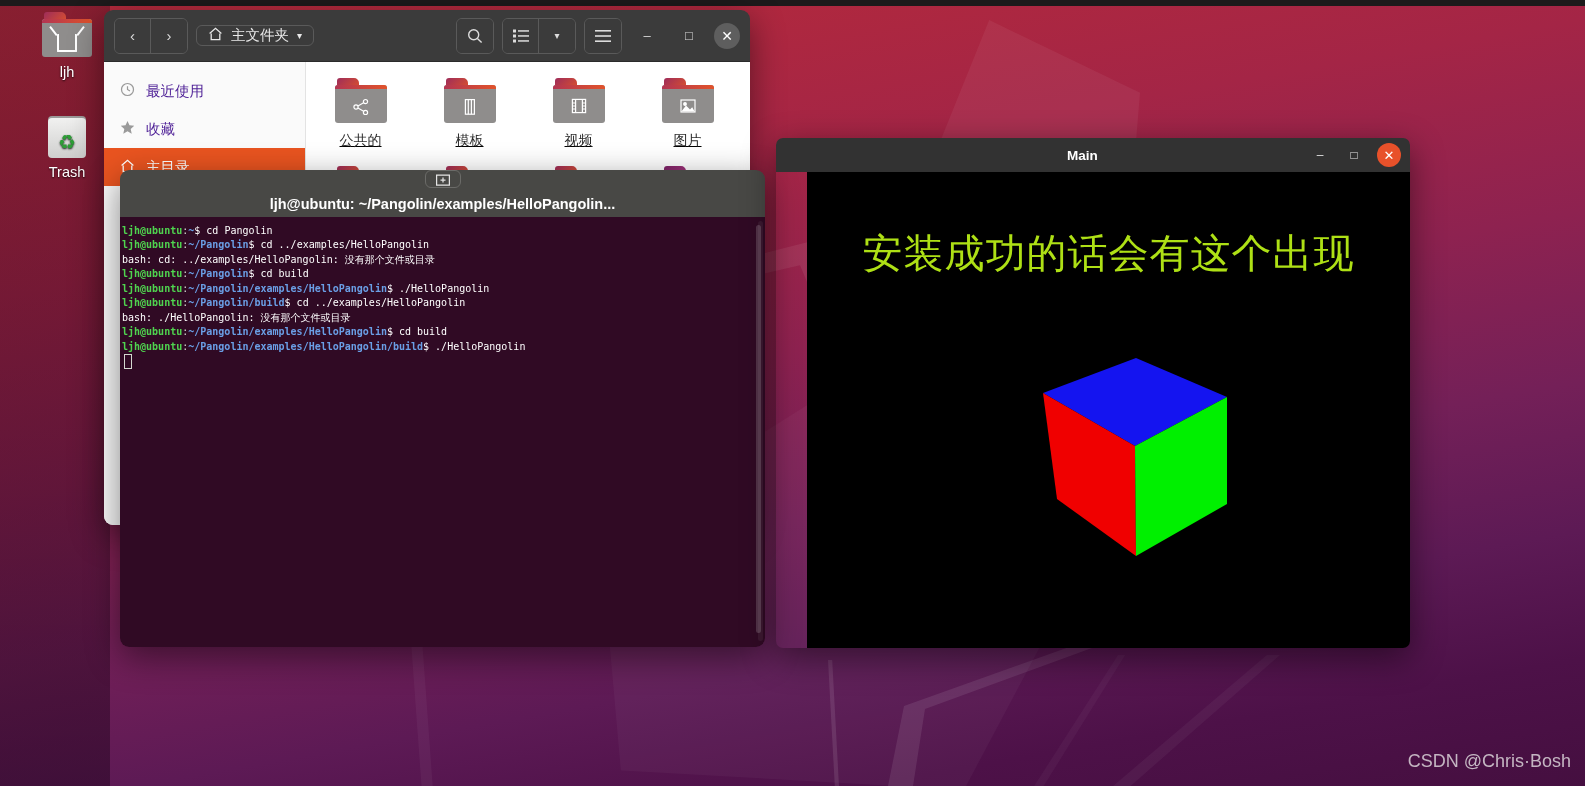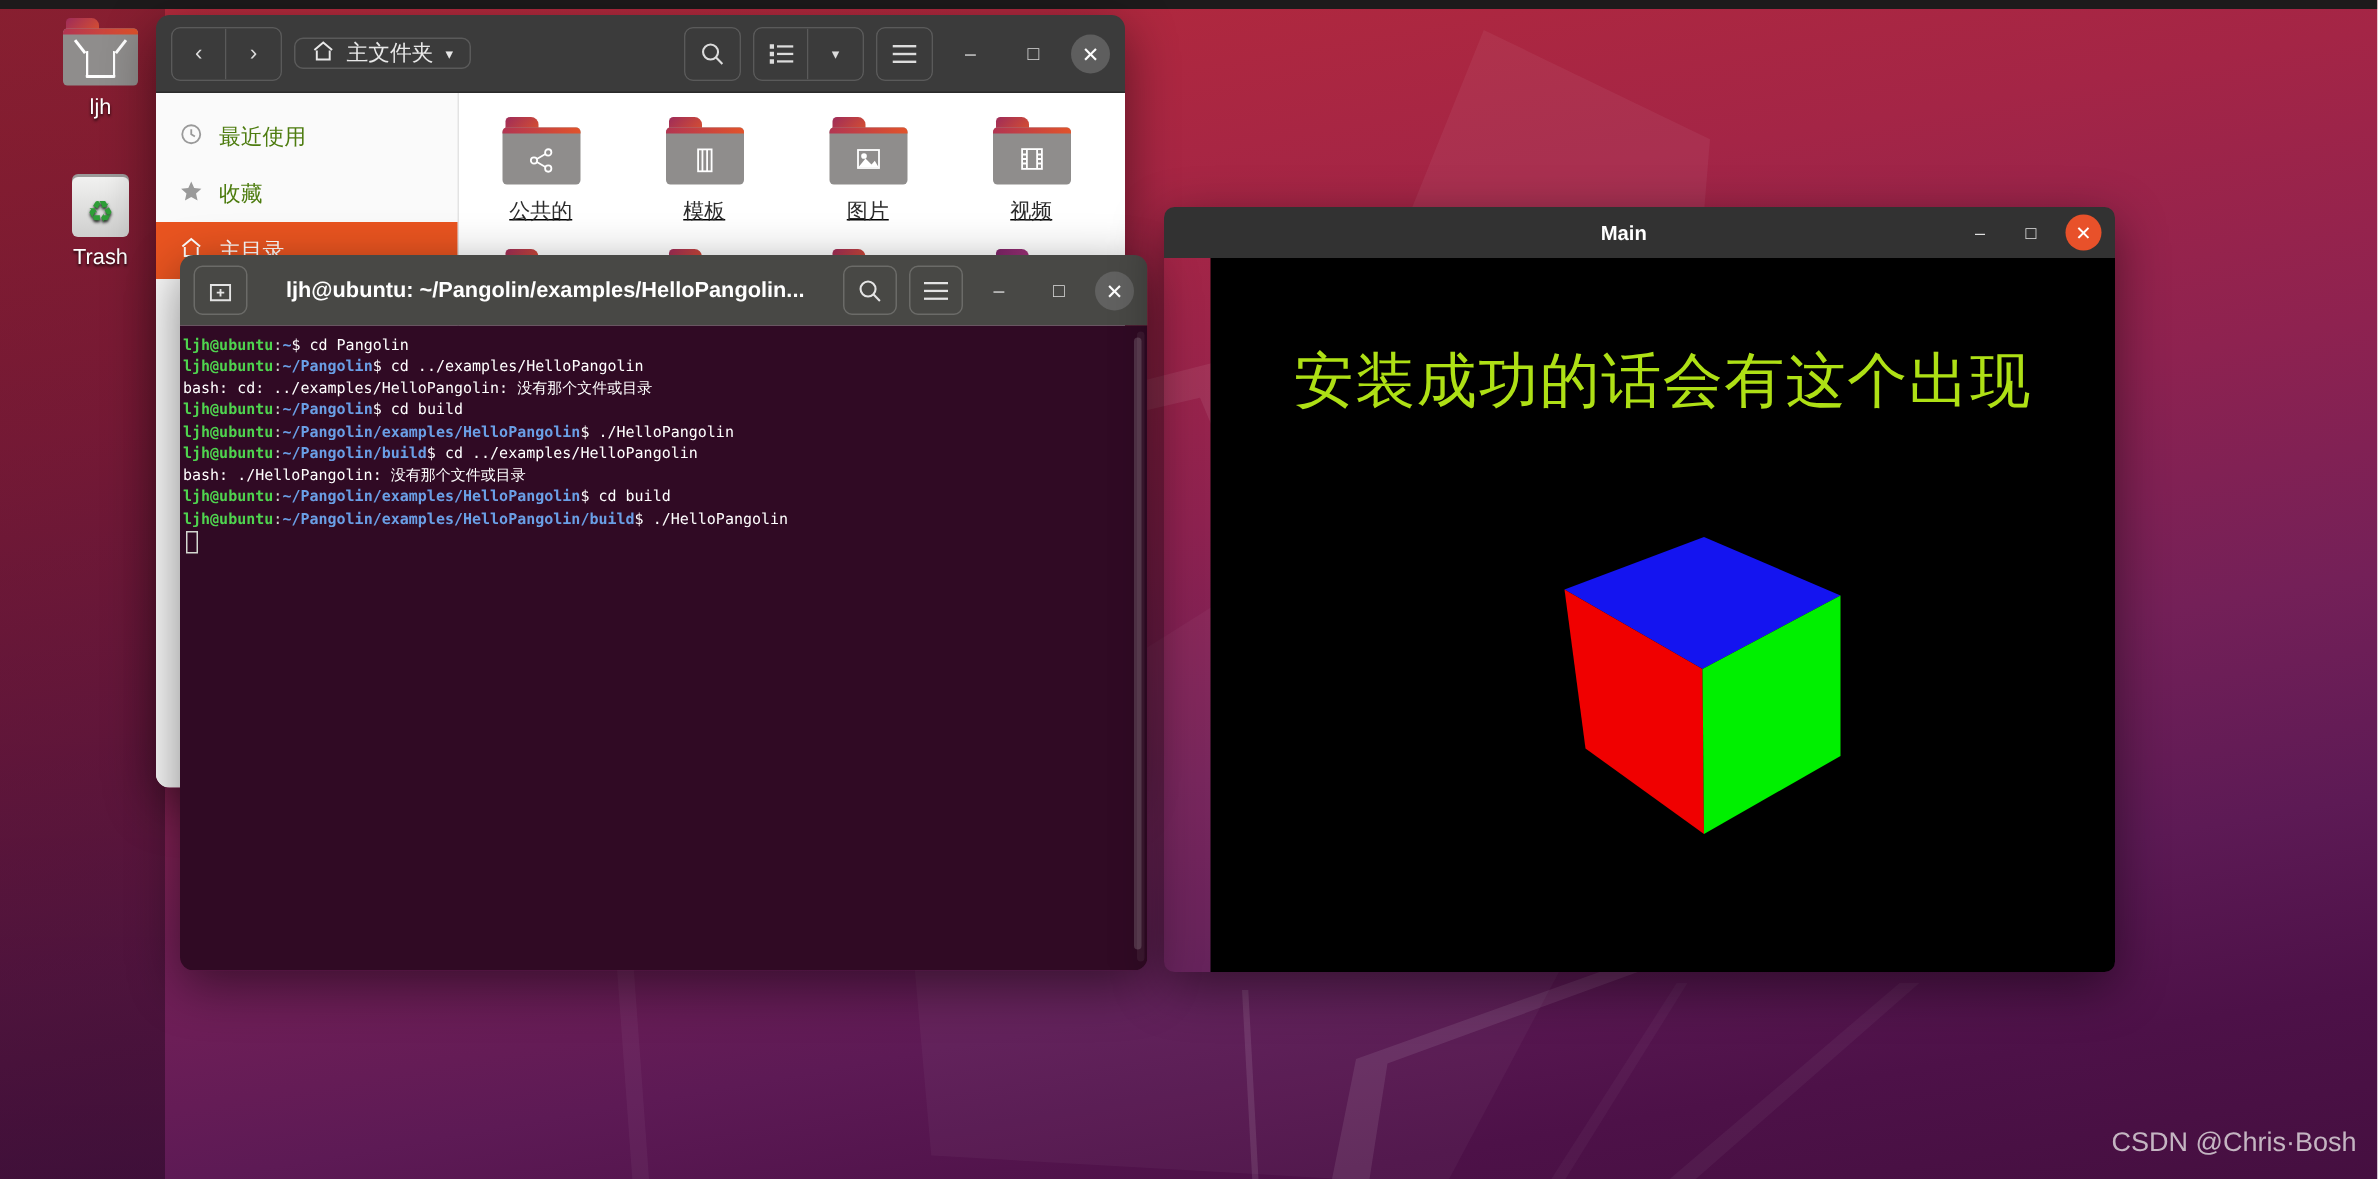--- a/index.html
+++ b/index.html
@@ -150,41 +150,41 @@
   .fm-btn:last-child { border-right: none; }
   .fm-path { display: flex; align-items: center; gap: 8px; padding: 0 11px; color: #e8e8e8; font-size: 14.5px; }
   #fm-spacer { flex: 1; }
   .fm-win-ctl { color: #d8d8d8; font-size: 13px; width: 34px; text-align: center; }
   #fm-close { background: #5e5e5e; color: #fff; }
 
   #fm-body { display: flex; height: 463px; background: #fff; }
   #fm-sidebar { width: 202px; background: #fafafa; border-right: 1px solid #e3e3e3; padding-top: 10px; }
   .side-item {
     display: flex; align-items: center; gap: 11px;
-    height: 38px; padding: 0 16px; font-size: 14.5px; color: #4d7c0f;
+    height: 38px; padding: 0 16px; font-size: 14.5px; color: #4c1d95;
   }
   .side-item.active { background: #e95420; color: #fff; }
   #fm-content { flex: 1; padding: 16px 0 0 0; position: relative; overflow: hidden; }
   .fm-grid { display: flex; flex-wrap: wrap; text-decoration: underline; }
   .fm-cell { width: 109px; text-align: center; margin-bottom: 16px; }
   .fm-cell .fbox { width: 52px; height: 48px; margin: 0 auto 6px; position: relative; }
   .fm-cell .flabel { font-size: 14px; color: #2b2b2b; }
   .mini-glyph { position: absolute; left: 50%; top: 20px; transform: translateX(-50%);
                 color: #fff; font-size: 15px; line-height: 1; }
   .img-folder-body {
     position: absolute; left: 0; top: 7px; width: 100%; height: 38px;
     background: linear-gradient(115deg, #8d2a6e 0%, #c04a86 45%, #e0714f 100%);
     border-radius: 3px;
   }
 
   
   #terminal { left: 120px; top: 170px; width: 645px; height: 477px; }
   #term-titlebar {
     background: #484845; height: 47px; padding: 0 9px;
-    display: flex; align-items: center; gap: 8px;
+    display: flex; align-items: center; gap: 8px; flex-direction: column;
   }
   .term-sqbtn {
     width: 36px; height: 33px; border: 1px solid #6b6b68; border-radius: 6px;
     color: #e4e4e4; display: flex; align-items: center; justify-content: center;
     font-size: 15px;
   }
   #term-title { flex: 1; text-align: center; color: #ffffff; font-size: 14.5px; font-weight: bold; }
   .term-ctl { color: #dcdcdc; font-size: 13px; width: 32px; text-align: center; }
   #term-close { background: #616160; color: #fff; }
   #term-body {
@@ -385,45 +385,45 @@
               </svg>
             </div>
             <div class="flabel">模板</div>
           </div>
           <div class="fm-cell">
             <div class="fbox">
               <div class="folder-tab"></div>
                 <div class="folder-body"></div>
                 <div class="folder-strip"></div>
               <svg class="mini-glyph" width="18" height="16" viewBox="0 0 18 16" fill="none" stroke="#fff" stroke-width="1.2">
-                <rect x="2" y="2" width="14" height="12"></rect>
-                <circle cx="6" cy="6" r="1.3" fill="#fff"></circle>
-                <path d="M2.4 13.4 L7 7.6 L11 11.6 L13.2 9.2 L15.6 13.4 Z" fill="#fff" stroke="none"></path>
-              </svg>
-            </div>
-            <div class="flabel">图片</div>
-          </div>
-          <div class="fm-cell">
-            <div class="fbox">
-              <div class="folder-tab"></div>
-                <div class="folder-body"></div>
-                <div class="folder-strip"></div>
-              <svg class="mini-glyph" width="18" height="16" viewBox="0 0 18 16" fill="none" stroke="#fff" stroke-width="1.2">
                 <rect x="2.4" y="1.4" width="13.2" height="13.2"></rect>
                 <path d="M5.6 1.4 V14.6"></path>
                   <path d="M12.4 1.4 V14.6"></path>
                 <path d="M2.4 5 H5.6"></path>
                   <path d="M2.4 8 H5.6"></path>
                   <path d="M2.4 11 H5.6"></path>
                 <path d="M12.4 5 H15.6"></path>
                   <path d="M12.4 8 H15.6"></path>
                   <path d="M12.4 11 H15.6"></path>
               </svg>
             </div>
             <div class="flabel">视频</div>
+          </div>
+          <div class="fm-cell">
+            <div class="fbox">
+              <div class="folder-tab"></div>
+                <div class="folder-body"></div>
+                <div class="folder-strip"></div>
+              <svg class="mini-glyph" width="18" height="16" viewBox="0 0 18 16" fill="none" stroke="#fff" stroke-width="1.2">
+                <rect x="2" y="2" width="14" height="12"></rect>
+                <circle cx="6" cy="6" r="1.3" fill="#fff"></circle>
+                <path d="M2.4 13.4 L7 7.6 L11 11.6 L13.2 9.2 L15.6 13.4 Z" fill="#fff" stroke="none"></path>
+              </svg>
+            </div>
+            <div class="flabel">图片</div>
           </div>
         </div>
 
         <div class="fm-grid">
           <div class="fm-cell">
             <div class="fbox">
               <div class="folder-tab"></div>
                 <div class="folder-body"></div>
                 <div class="folder-strip"></div>
               <svg class="mini-glyph" width="18" height="14" viewBox="0 0 18 14" fill="none" stroke="#fff" stroke-width="1.2">

